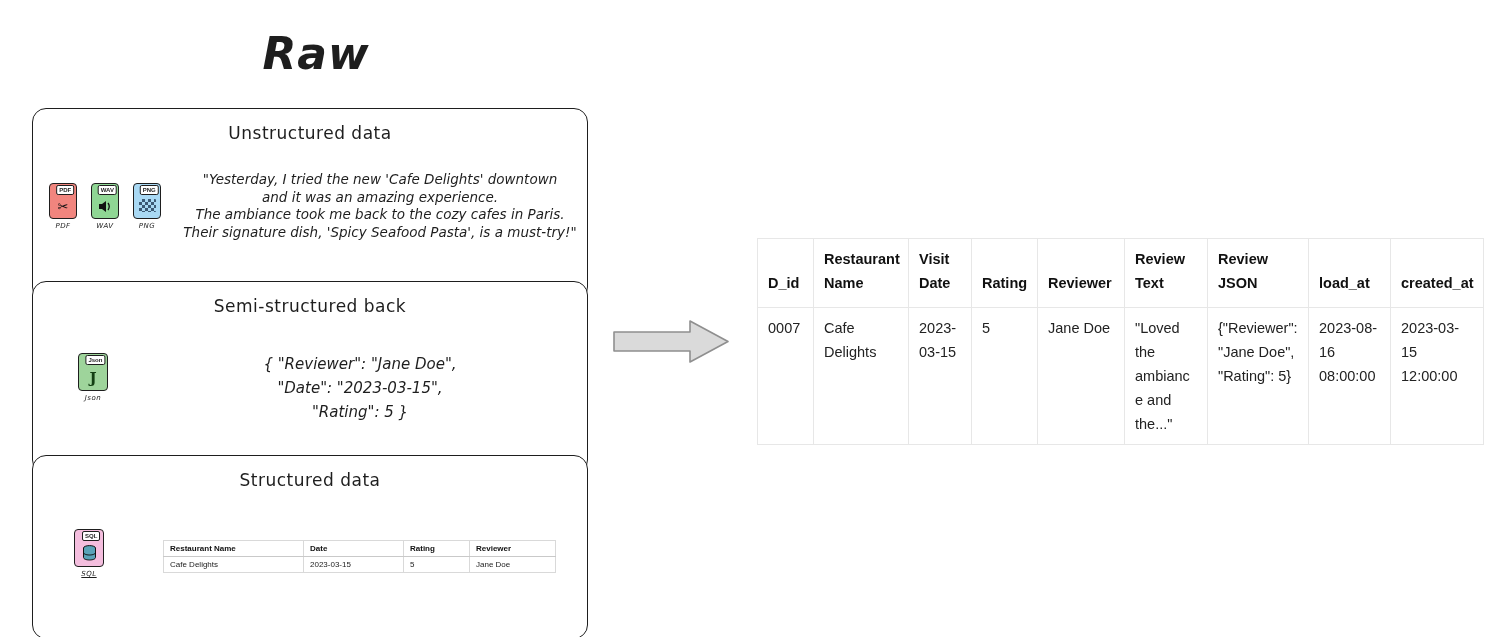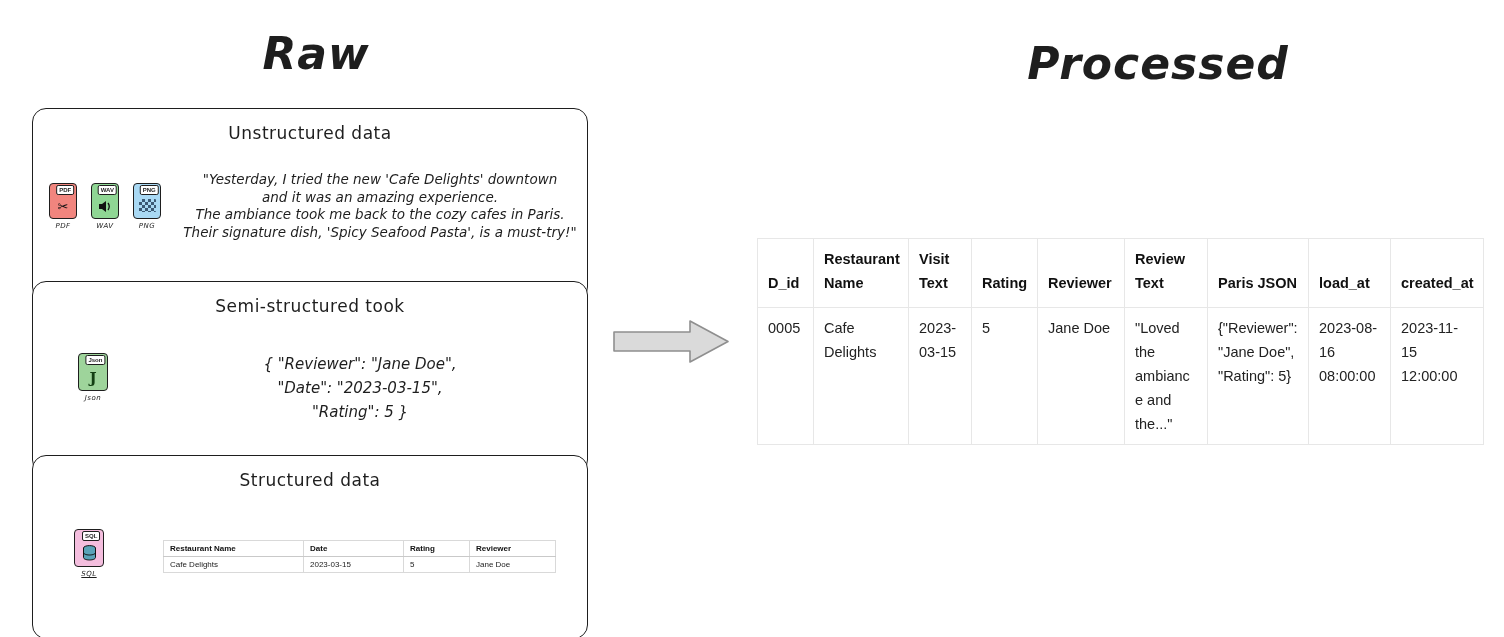--- a/index.html
+++ b/index.html
@@ -111,21 +111,20 @@
     vertical-align:top; color:#222; height:106px; line-height:24px;
     word-wrap:break-word;
   }
 </style>
 </head>
 <body>
 
 <div class="canvas">
 
   <div class="section-title raw-title">Raw</div>
-  <div class="section-title processed-title">Processed</div>
 
   <div class="box box-unstructured">
     <div class="box-title">Unstructured data</div>
 
     <div class="file-group">
       <div class="file-wrap">
         <div class="file-body pdf-body">
           <div class="file-tab">PDF</div>
           <div class="glyph-scissors">✂</div>
         </div>
@@ -150,21 +149,21 @@
       </div>
     </div>
 
     <div class="quote">"Yesterday, I tried the new 'Cafe Delights' downtown
 and it was an amazing experience.
 The ambiance took me back to the cozy cafes in Paris.
 Their signature dish, 'Spicy Seafood Pasta', is a must-try!"</div>
   </div>
 
   <div class="box box-semi">
-    <div class="box-title">Semi-structured took</div>
+    <div class="box-title">Semi-structured back</div>
 
     <div class="semi-icon file-wrap">
       <div class="file-body json-body">
         <div class="file-tab">Json</div>
         <div class="glyph-j">J</div>
       </div>
       <div class="file-caption">Json</div>
     </div>
 
     <div class="json-text">{  "Reviewer": "Jane Doe",
@@ -226,37 +225,37 @@
         <col style="width:87px">
         <col style="width:83px">
       <col style="width:101px">
         <col style="width:82px">
         <col style="width:93px">
     </colgroup>
     <thead>
       <tr>
         <th>D_id</th>
         <th>Restaurant Name</th>
-        <th>Visit Text</th>
+        <th>Visit Date</th>
         <th>Rating</th>
         <th>Reviewer</th>
         <th>Review Text</th>
-        <th>Paris JSON</th>
+        <th>Review JSON</th>
         <th>load_at</th>
         <th>created_at</th>
       </tr>
     </thead>
     <tbody>
       <tr>
-        <td>0005</td>
+        <td>0007</td>
         <td>Cafe Delights</td>
         <td>2023-03-15</td>
         <td>5</td>
         <td>Jane Doe</td>
         <td>"Loved the ambiance and the..."</td>
         <td>{"Reviewer": "Jane Doe", "Rating": 5}</td>
         <td>2023-08-16 08:00:00</td>
-        <td>2023-11-15 12:00:00</td>
+        <td>2023-03-15 12:00:00</td>
       </tr>
     </tbody>
   </table>
 
 </div>
 
 </body></html>

